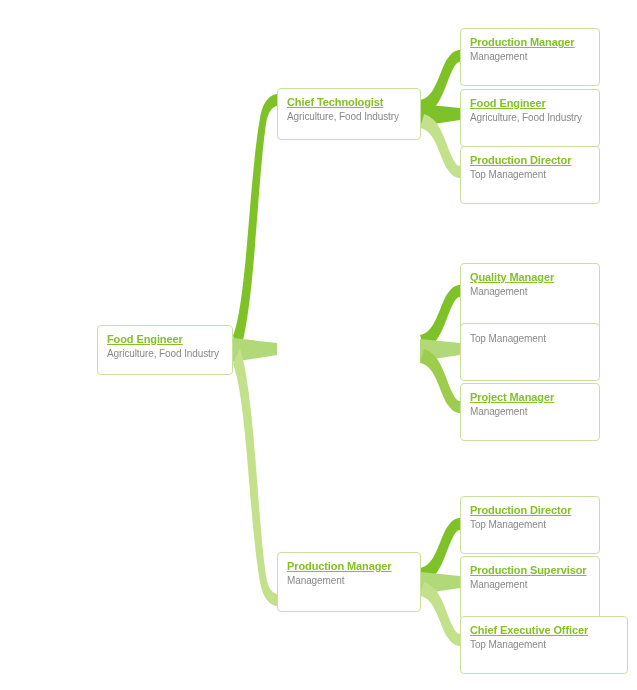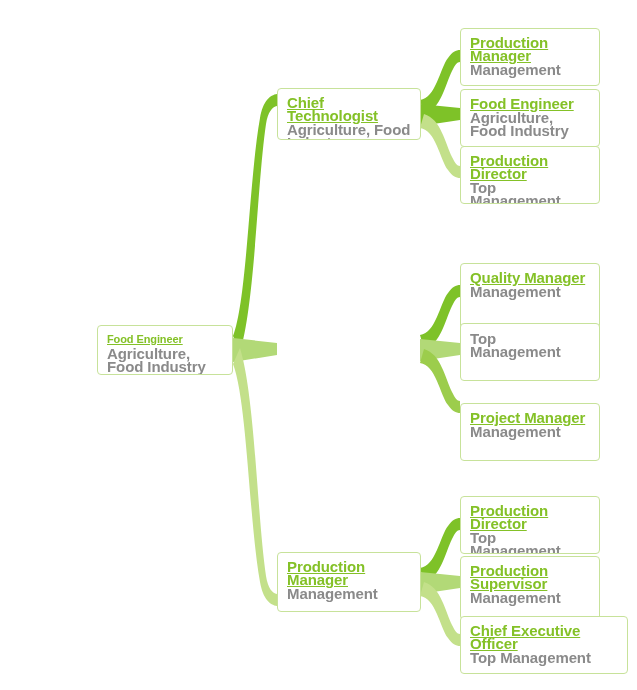--- a/index.html
+++ b/index.html
@@ -18,32 +18,32 @@
     background:#ffffff;
     border:1px solid #c7e29a;
     border-radius:4px;
     box-sizing:border-box;
     padding:7px 9px 0 9px;
     overflow:hidden;
   }
   .node .title{
     display:block;
     color:#84c127;
-    font-size:15px;
+    font-size:11px;
     font-weight:bold;
     line-height:13px;
     text-decoration:underline;
     letter-spacing:-0.1px;
     margin:0;
   }
   .node .subtitle{
     display:block;
     color:#8a8a8a;
-    font-size:15px;
-    font-weight:bold;
+    font-size:10px;
+    font-weight:normal;
     line-height:13px;
     margin-top:1px;
     letter-spacing:-0.1px;
   }
   .node.root .title{font-size:11px;}
 </style>
 </head>
 <body>
 
 <div id="stage">
@@ -116,21 +116,21 @@
 
   <div class="node" style="left:460px;top:263px;width:140px;height:74px;">
     <span class="title">Quality Manager</span>
     <span class="subtitle">Management</span>
   </div>
 
   <div class="node" style="left:460px;top:323px;width:140px;height:58px;">
     <span class="subtitle">Top Management</span>
   </div>
 
-  <div class="node" style="left:460px;top:383px;width:140px;height:58px;margin-top:20px;">
+  <div class="node" style="left:460px;top:383px;width:140px;height:58px;">
     <span class="title">Project Manager</span>
     <span class="subtitle">Management</span>
   </div>
 
   <div class="node" style="left:460px;top:496px;width:140px;height:58px;">
     <span class="title">Production Director</span>
     <span class="subtitle">Top Management</span>
   </div>
 
   <div class="node" style="left:460px;top:556px;width:140px;height:64px;">

